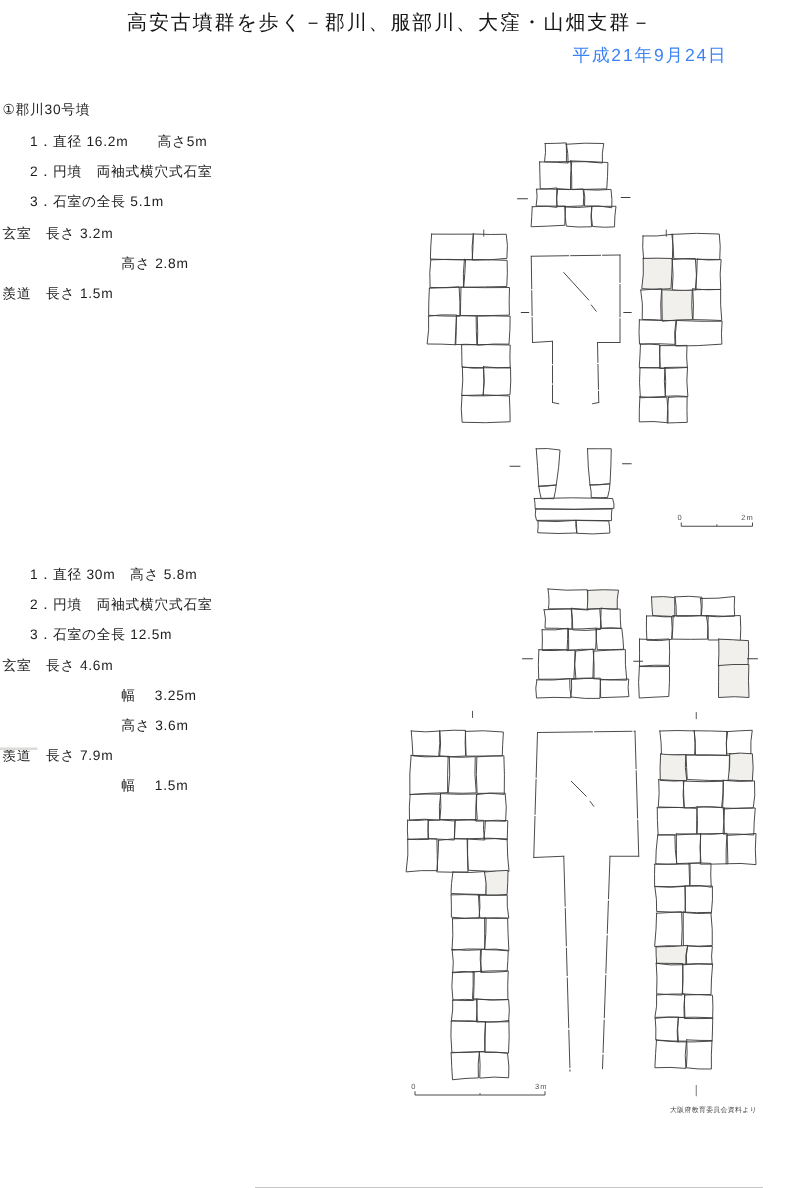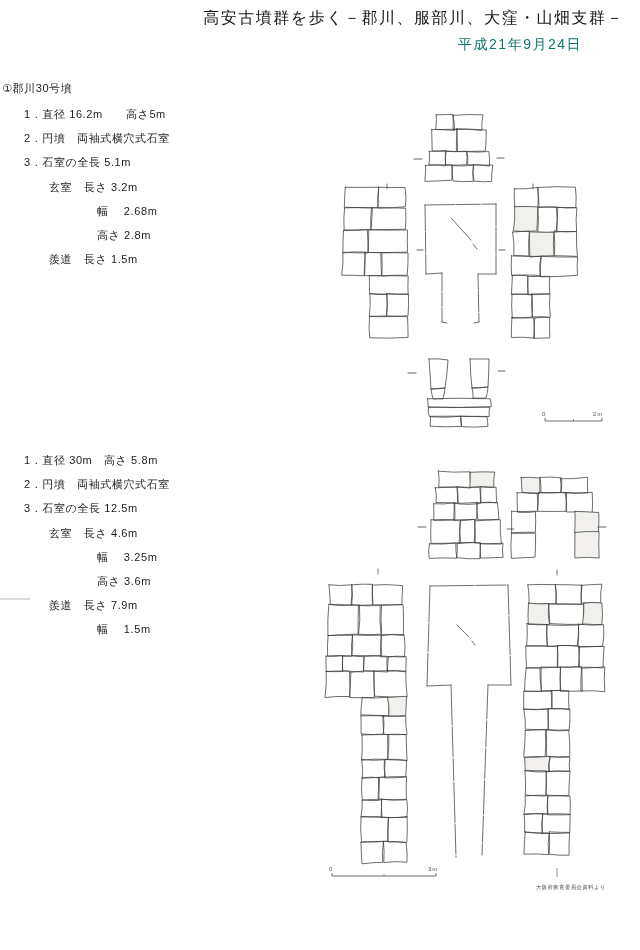--- a/index.html
+++ b/index.html
@@ -1,26 +1,26 @@
 <!DOCTYPE html>
 <html><head>
 <meta charset="utf-8">
 <style>
   *{margin:0;padding:0;box-sizing:border-box}
   html,body{background:#9a9a9a;font-family:"Liberation Sans","DejaVu Sans",sans-serif;}
   .page{position:relative;width:640px;height:950px;margin:0 auto;background:#ffffff;overflow:hidden;color:#1d1d1d;}
-  .title{position:absolute;top:8px;left:0;width:624px;text-align:right;font-size:16px;letter-spacing:1.5px;color:#151515;white-space:nowrap;}
-  .date{position:absolute;top:36px;right:58px;font-size:14px;letter-spacing:1.5px;color:#0f766e;}
+  .title{position:absolute;top:8px;left:0;width:624px;text-align:center;font-size:16px;letter-spacing:1.5px;color:#151515;white-space:nowrap;}
+  .date{position:absolute;top:36px;right:58px;font-size:14px;letter-spacing:1.5px;color:#3b82f6;}
   .sec{position:absolute;left:2px;width:322px;font-size:11px;letter-spacing:.6px;}
   #sec1{top:76px}
   #sec2{top:448px}
   .sec .heading{line-height:25px;margin-bottom:1px;white-space:nowrap;}
   .sec .ln{line-height:24.2px;white-space:nowrap;}
   .ind1{margin-left:22px}
-  .ind2{margin-left:47px}
+  .ind2{}
   .ind3{margin-left:95px}
   svg{position:absolute;}
   #dia1{left:330px;top:100px}
   #dia2{left:310px;top:455px}
   .st{font-size:6px;fill:#555;stroke:none;letter-spacing:.8px;font-family:"Liberation Sans","DejaVu Sans",sans-serif;}
   .credit{position:absolute;left:536px;top:884px;font-size:8px;color:#4a4a4a;transform:scale(.68);transform-origin:left top;white-space:nowrap;letter-spacing:.5px;}
   .artifact{position:absolute;left:0;top:598px;width:30px;height:2px;background:#dcdbd7;}
 </style>
 </head>
 <body>
@@ -29,21 +29,20 @@
 
   <div class="title">高安古墳群を歩く－郡川、服部川、大窪・山畑支群－</div>
   <div class="date">平成21年9月24日</div>
 
   <div class="sec" id="sec1">
     <div class="heading">①郡川30号墳</div>
     <div class="ln ind1">1．直径 16.2m　　高さ5m</div>
     <div class="ln ind1">2．円墳　両袖式横穴式石室</div>
     <div class="ln ind1">3．石室の全長 5.1m</div>
     <div class="ln ind2">玄室　長さ 3.2m</div>
-    <div class="ln ind3">幅　 2.68m</div>
     <div class="ln ind3">高さ 2.8m</div>
     <div class="ln ind2">羨道　長さ 1.5m</div>
   </div>
 
   <div class="sec" id="sec2">
     <div class="ln ind1">1．直径 30m　高さ 5.8m</div>
     <div class="ln ind1">2．円墳　両袖式横穴式石室</div>
     <div class="ln ind1">3．石室の全長 12.5m</div>
     <div class="ln ind2">玄室　長さ 4.6m</div>
     <div class="ln ind3">幅　 3.25m</div>

